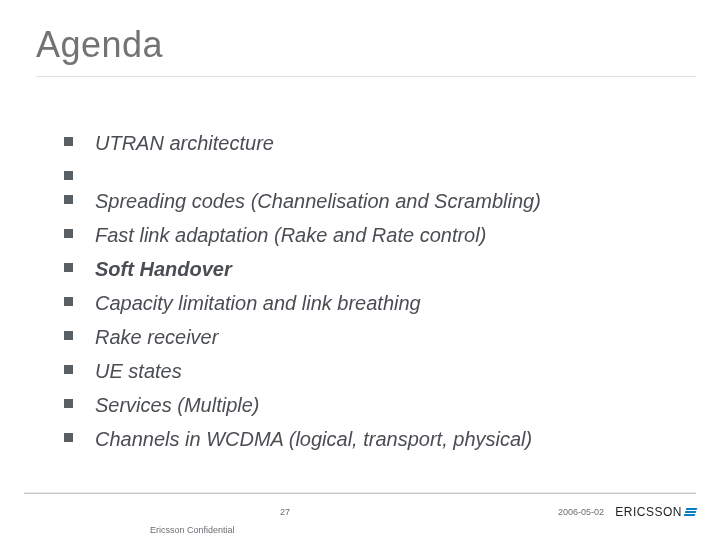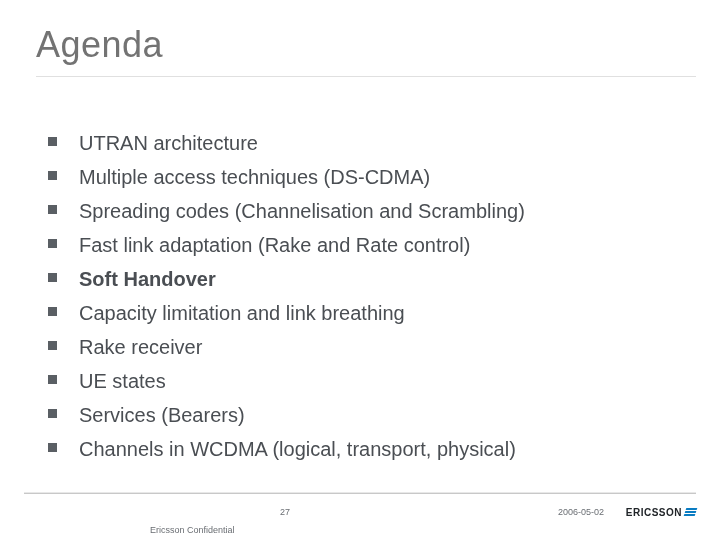--- a/index.html
+++ b/index.html
@@ -1,49 +1,48 @@
 <!DOCTYPE html>
 <html><head>
 <meta charset="utf-8">
 <style>
   * { margin: 0; padding: 0; box-sizing: border-box; }
   html, body { width: 720px; height: 540px; background: #fff; font-family: Arial, Helvetica, sans-serif; }
   .slide { position: relative; width: 720px; height: 540px; }
   .title { position: absolute; top: 24px; left: 36px; font-size: 36px; color: #737373; font-weight: 400; letter-spacing: 0.5px; }
   .title-rule { position: absolute; top: 76px; left: 36px; right: 24px; height: 1px; background: #e0e0e0; }
-  .list { position: absolute; top: 130px; left: 48px; right: 40px; }
+  .list { position: absolute; top: 130px; left: 64px; right: 40px; font-style: italic; }
   .item { display: flex; align-items: flex-start; margin-bottom: 8px; }
   .bullet { width: 9px; height: 9px; background: #5a5f64; margin-top: 7px; margin-right: 22px; flex: 0 0 auto; }
   .text { font-size: 20px; color: #4a4e53; line-height: 26px; }
   .bold { font-weight: 700; }
   .footer-rule { position: absolute; bottom: 46px; left: 24px; right: 24px; height: 2px; background: linear-gradient(to bottom, #e8e8e8 0, #e8e8e8 1px, #c8c8c8 1px, #c8c8c8 2px); }
   .footer { position: absolute; bottom: 18px; left: 0; right: 0; height: 20px; display: flex; align-items: center; font-size: 9px; color: #6a6e73; }
   .conf { position: absolute; left: 150px; margin-top: 36px; }
   .page { position: absolute; left: 280px; }
   .date { position: absolute; right: 116px; }
   .logo { position: absolute; right: 24px; display: flex; align-items: center; gap: 3px; }
-  .logo-text { font-size: 10px; font-weight: 700; color: #202428; letter-spacing: 0.5px; }
+  .logo-text { font-size: 12px; font-weight: 400; color: #202428; letter-spacing: 0.5px; }
   .logo-bars { display: flex; flex-direction: column; gap: 1px; transform: skewX(-18deg); }
   .logo-bar { width: 11px; height: 2px; background: #0a7cc2; }
 </style>
 </head>
 <body>
 
 <div class="slide">
   <div class="title">Agenda</div>
   <div class="title-rule"></div>
 
   <div class="list">
       <div class="item">
         <span class="bullet"></span>
         <span class="text">UTRAN architecture</span>
       </div>
       <div class="item">
         <span class="bullet"></span>
-        <span class="text">Multiple access techniques (DS-CDMA)</span>
       </div>
       <div class="item">
         <span class="bullet"></span>
         <span class="text">Spreading codes (Channelisation and Scrambling)</span>
       </div>
       <div class="item">
         <span class="bullet"></span>
         <span class="text">Fast link adaptation (Rake and Rate control)</span>
       </div>
       <div class="item">
@@ -57,21 +56,21 @@
       <div class="item">
         <span class="bullet"></span>
         <span class="text">Rake receiver</span>
       </div>
       <div class="item">
         <span class="bullet"></span>
         <span class="text">UE states</span>
       </div>
       <div class="item">
         <span class="bullet"></span>
-        <span class="text">Services (Bearers)</span>
+        <span class="text">Services (Multiple)</span>
       </div>
       <div class="item">
         <span class="bullet"></span>
         <span class="text">Channels in WCDMA (logical, transport, physical)</span>
       </div>
     </div>
 
   <div class="footer-rule"></div>
   <div class="footer">
     <span class="conf">Ericsson Confidential</span>

